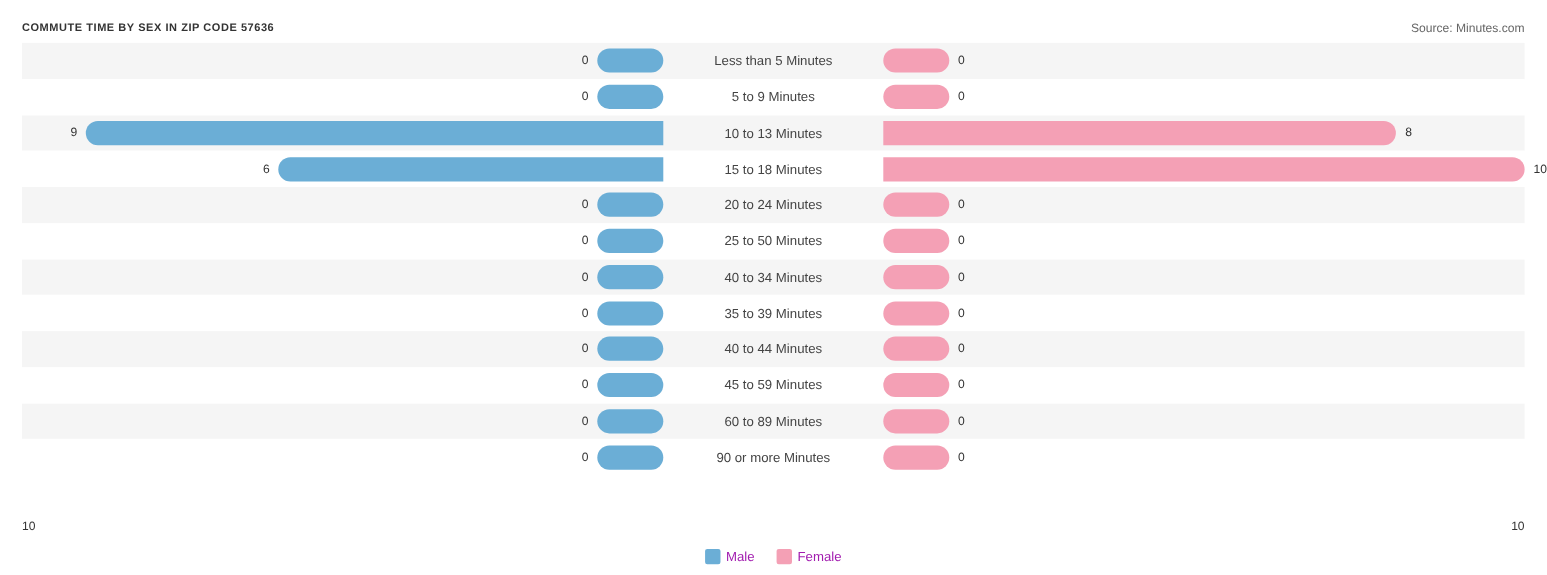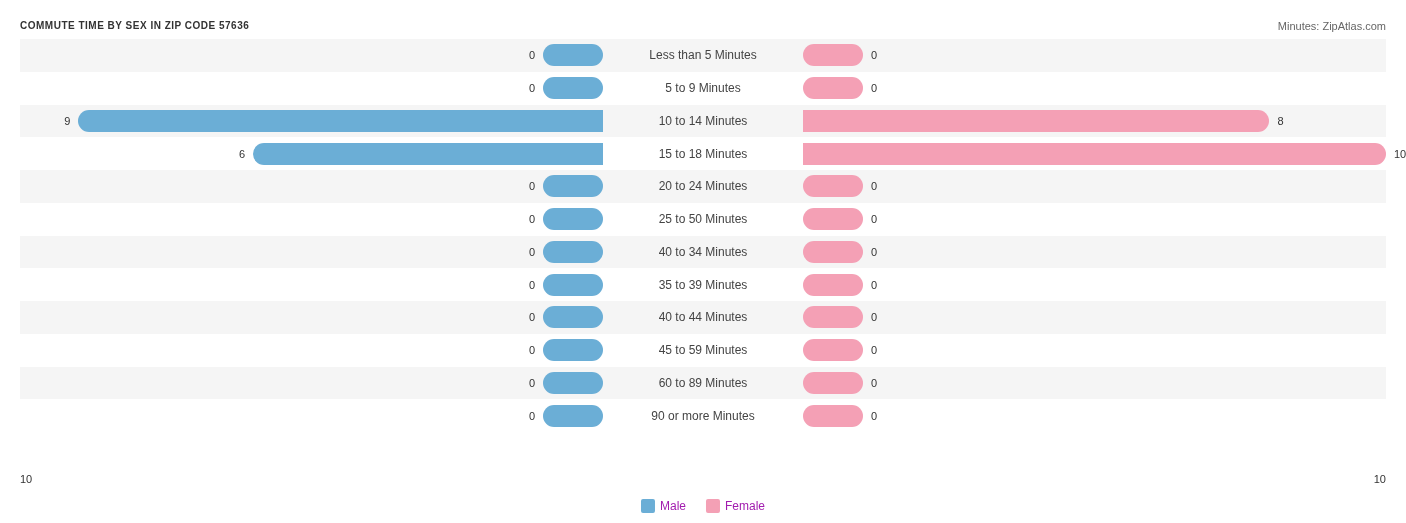--- a/index.html
+++ b/index.html
@@ -143,21 +143,21 @@
       right: 20px;
       font-size: 11px;
       color: #333;
     }
   </style>
 </head>
 <body>
 
 <div class="chart-container">
   <div class="chart-title">COMMUTE TIME BY SEX IN ZIP CODE 57636</div>
-  <div class="source">Minutes: ZipAtlas.com</div>
+  <div class="source">Source: Minutes.com</div>
 
   <div class="bars-area" id="bars-area">
 
   <div class="bar-row" style="background: rgb(245, 245, 245);">
         <div class="left-side">
           <div style="width: 60px; height: 22px; background: rgb(107, 174, 214); border-radius: 11px; display: flex; align-items: center; justify-content: flex-end; position: relative;">
             <span class="value-male">0</span>
           </div>
         </div>
         <div class="center-label">Less than 5 Minutes</div>
@@ -179,21 +179,21 @@
             <span class="value-female">0</span>
           </div>
         </div>
       </div>
       <div class="bar-row" style="background: rgb(245, 245, 245);">
         <div class="left-side">
           <div class="bar-male" style="width: 524.7px; border-radius: 11px 0px 0px 11px;">
             <span class="value-male">9</span>
           </div>
         </div>
-        <div class="center-label">10 to 14 Minutes</div>
+        <div class="center-label">10 to 13 Minutes</div>
         <div class="right-side">
           <div class="bar-female" style="width: 466.4px; border-radius: 0px 11px 11px 0px;">
             <span class="value-female">8</span>
           </div>
         </div>
       </div>
       <div class="bar-row" style="background: rgb(255, 255, 255);">
         <div class="left-side">
           <div class="bar-male" style="width: 349.8px; border-radius: 11px 0px 0px 11px;">
             <span class="value-male">6</span>

